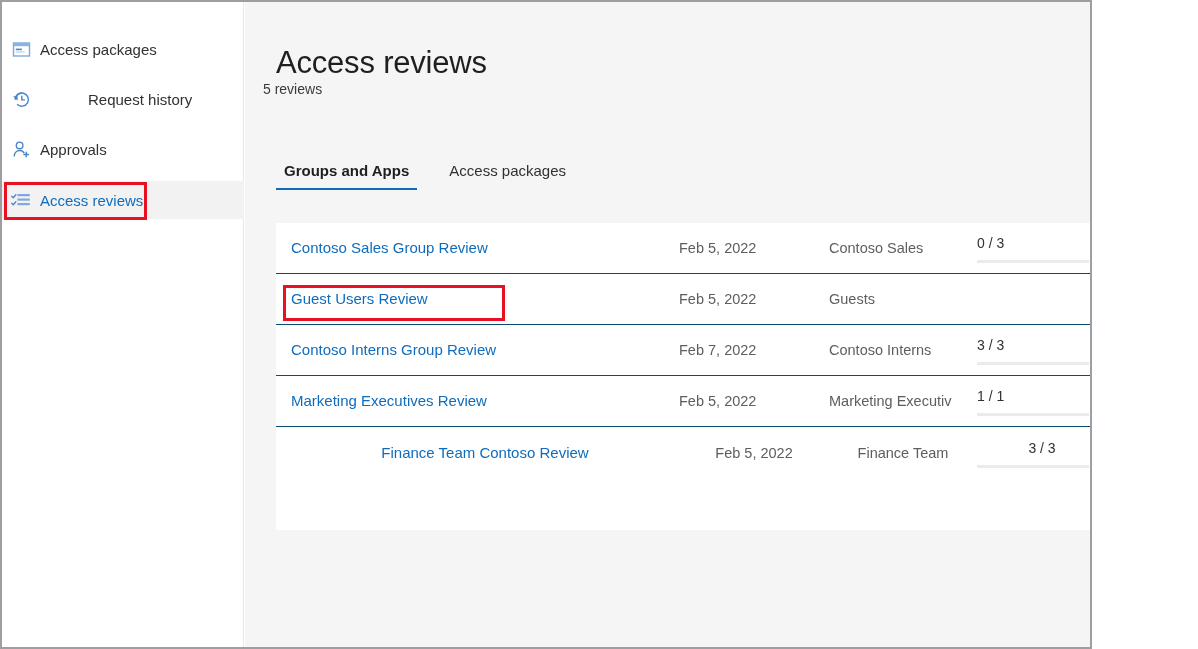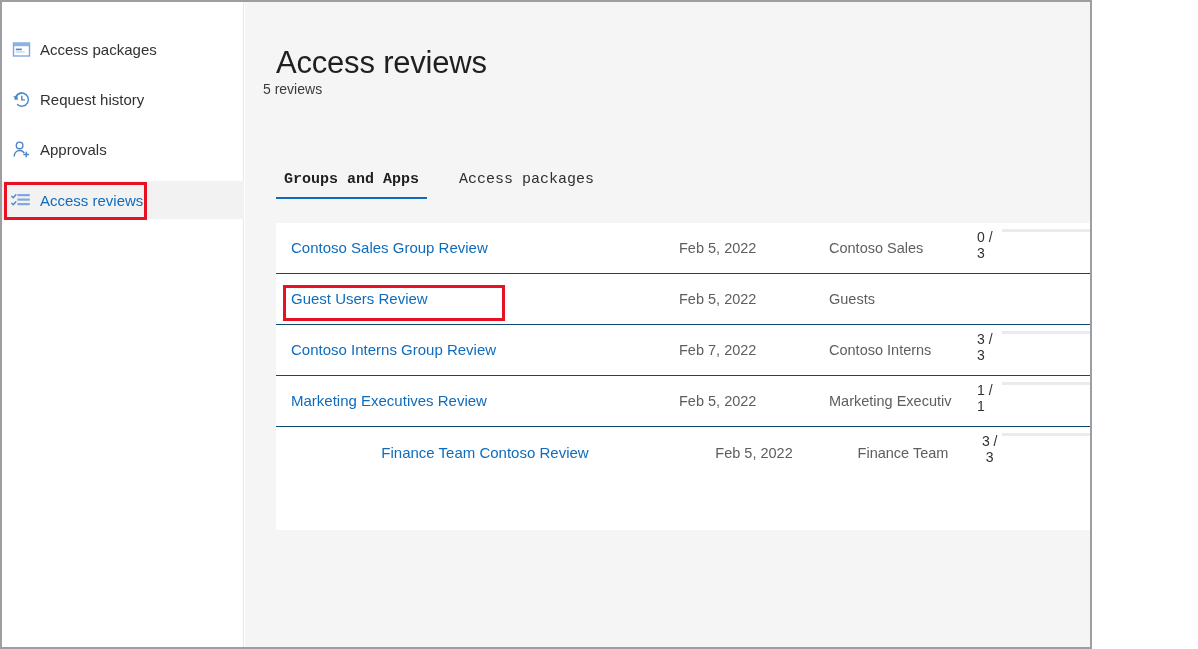--- a/index.html
+++ b/index.html
@@ -96,24 +96,23 @@
     left: 18px;
     top: 79px;
     font-size: 14px;
     color: #3b3a39;
   }
 
   
   #tabs {
     position: absolute;
     left: 31px;
-    top: 169px;
+    top: 160px;
     display: flex;
     align-items: flex-start;
-    font-family: Liberation Mono, monospace;
   }
   .tab {
     font-size: 15px;
     color: #323130;
     padding: 0 8px 11px 8px;
     cursor: pointer;
     position: relative;
     white-space: nowrap;
   }
   .tab.active {
@@ -176,21 +175,21 @@
     color: #0f6cbd;
     cursor: pointer;
     text-decoration: none;
   }
   .cell-text {
     font-size: 14.5px;
     color: #605e5c;
   }
   .prog-wrap {
     display: flex;
-    flex-direction: row;
+    flex-direction: column;
     justify-content: center;
     padding-top: 2px;
   }
   .prog-label {
     font-size: 14px;
     color: #323130;
     margin-bottom: 9px;
   }
   .prog-track {
     width: 112px;
@@ -214,21 +213,21 @@
         <svg width="19" height="19" viewBox="0 0 19 19">
           <rect x="1.5" y="3" width="16" height="13" fill="none" stroke="#7fa8dd" stroke-width="1.4"></rect>
           <rect x="1.5" y="3" width="16" height="3.2" fill="#8cb3e2"></rect>
           <rect x="3.8" y="8.6" width="6" height="1.6" fill="#4a84c8"></rect>
           <rect x="3.8" y="11.2" width="9" height="1.6" fill="#c9dcf2"></rect>
         </svg>
       </span>
       <span class="nav-label">Access packages</span>
     </div>
 
-    <div class="nav-item" style="top:78px;">
+    <div class="nav-item" style="top:78px;gap:48px;">
       <span class="nav-icon">
         <svg width="19" height="19" viewBox="0 0 19 19">
           <path d="M3.2 9.6a6.6 6.6 0 1 1 1.95 4.67" fill="none" stroke="#4a84c8" stroke-width="1.4"></path>
           <path d="M3.2 9.6 A6.6 6.6 0 0 1 9.8 3" fill="none" stroke="#4a84c8" stroke-width="1.4"></path>
           <polygon points="1.1,6.2 5.6,6.2 5.6,10.7" fill="#4a84c8"></polygon>
           <path d="M9.8 6.1 v3.8 h2.7" fill="none" stroke="#4a84c8" stroke-width="1.4" stroke-linecap="round"></path>
         </svg>
       </span>
       <span class="nav-label">Request history</span>
     </div>

